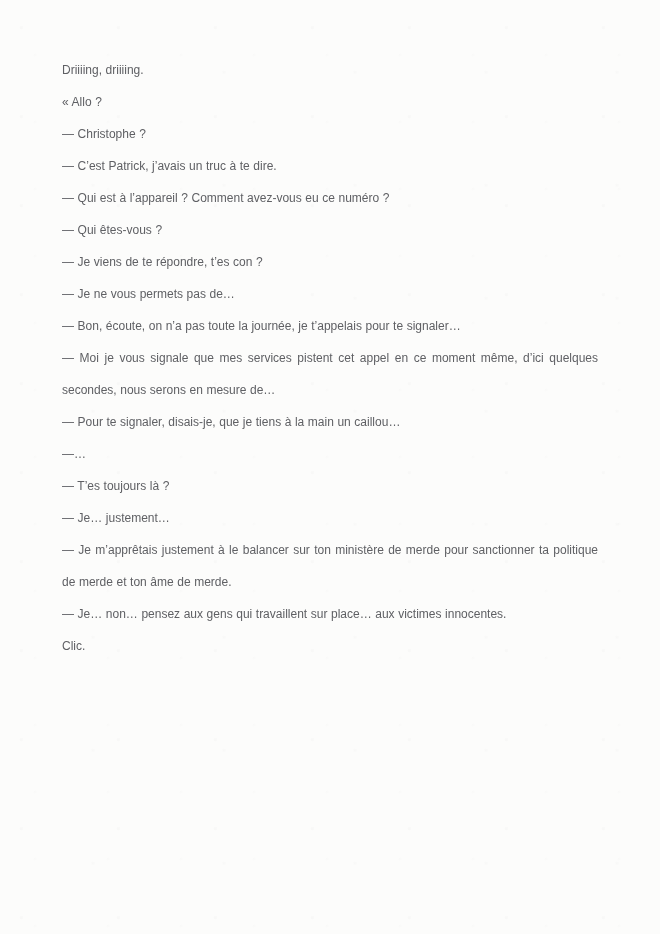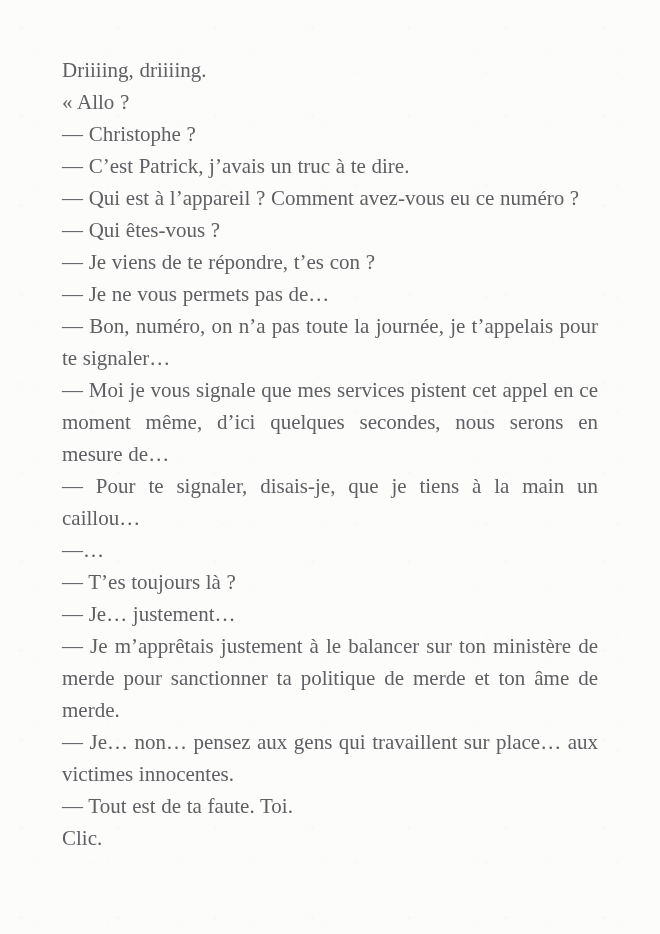--- a/index.html
+++ b/index.html
@@ -21,22 +21,22 @@
     background-image:
       radial-gradient(circle at 22% 31%, rgba(60,60,60,0.018) 1px, transparent 2.2px),
       radial-gradient(circle at 71% 64%, rgba(60,60,60,0.015) 1px, transparent 2.2px),
       radial-gradient(circle at 48% 82%, rgba(60,60,60,0.013) 1px, transparent 2px);
     background-size: 97px 89px, 131px 113px, 73px 67px;
     box-sizing: border-box;
     padding: 54px 62px 0 62px;
   }
   .text-block {
     width: 536px;
-    font-family: Liberation Serif, serif;
-    font-size: 21px;
+    font-family: Liberation Sans, sans-serif;
+    font-size: 12px;
     line-height: 32px;
     color: #5f6064;
     -webkit-font-smoothing: antialiased;
   }
   .text-block p {
     margin: 0;
     padding: 0;
     text-align: justify;
     word-spacing: 0.02em;
   }
@@ -47,24 +47,23 @@
 <div class="page">
   <div class="text-block">
     <p>Driiiing, driiiing.</p>
     <p>« Allo ?</p>
     <p>— Christophe ?</p>
     <p>— C’est Patrick, j’avais un truc à te dire.</p>
     <p>— Qui est à l’appareil ? Comment avez-vous eu ce numéro ?</p>
     <p>— Qui êtes-vous ?</p>
     <p>— Je viens de te répondre, t’es con ?</p>
     <p>— Je ne vous permets pas de…</p>
-    <p>— Bon, numéro, on n’a pas toute la journée, je t’appelais pour te signaler…</p>
+    <p>— Bon, écoute, on n’a pas toute la journée, je t’appelais pour te signaler…</p>
     <p>— Moi je vous signale que mes services pistent cet appel en ce moment même, d’ici quelques secondes, nous serons en mesure de…</p>
     <p>— Pour te signaler, disais-je, que je tiens à la main un caillou…</p>
     <p>—…</p>
     <p>— T’es toujours là ?</p>
     <p>— Je… justement…</p>
     <p>— Je m’apprêtais justement à le balancer sur ton ministère de merde pour sanctionner ta politique de merde et ton âme de merde.</p>
     <p>— Je… non… pensez aux gens qui travaillent sur place… aux victimes innocentes.</p>
-    <p>— Tout est de ta faute. Toi.</p>
     <p>Clic.</p>
   </div>
 </div>
 
 </body></html>

